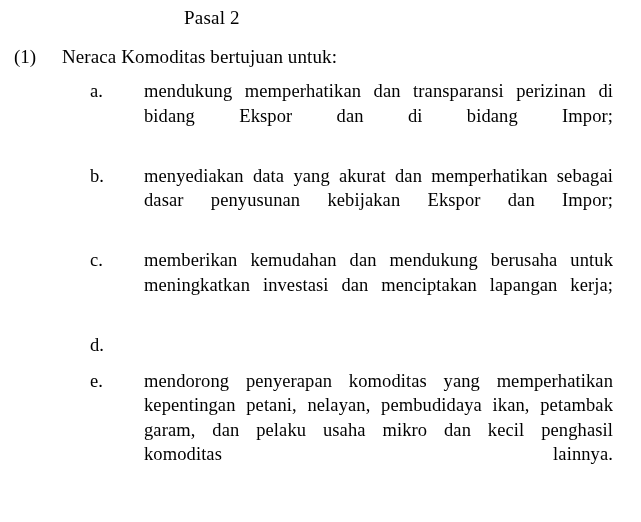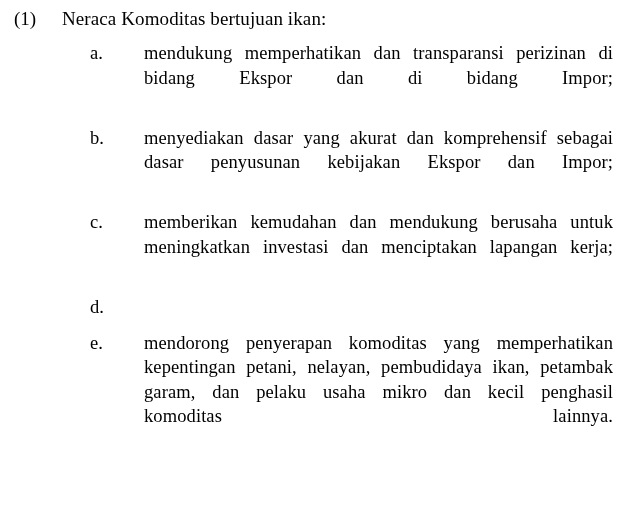--- a/index.html
+++ b/index.html
@@ -79,34 +79,35 @@
     content: "";
     display: inline-block;
     width: 100%;
   }
 </style>
 </head>
 <body>
 
 <div class="page">
 
+  <div class="heading">Pasal 2</div>
 
   <div class="clause">
     <div class="clause-num">(1)</div>
-    <div class="clause-text">Neraca Komoditas bertujuan ikan:</div>
+    <div class="clause-text">Neraca Komoditas bertujuan untuk:</div>
   </div>
 
   <div class="item">
     <div class="item-marker">a.</div>
     <div class="item-body loose">mendukung memperhatikan dan transparansi perizinan di bidang Ekspor dan di bidang Impor;</div>
   </div>
 
   <div class="item">
     <div class="item-marker">b.</div>
-    <div class="item-body">menyediakan dasar yang akurat dan komprehensif sebagai dasar penyusunan kebijakan Ekspor dan Impor;</div>
+    <div class="item-body">menyediakan data yang akurat dan memperhatikan sebagai dasar penyusunan kebijakan Ekspor dan Impor;</div>
   </div>
 
   <div class="item">
     <div class="item-marker">c.</div>
     <div class="item-body">memberikan kemudahan dan mendukung berusaha untuk meningkatkan investasi dan menciptakan lapangan kerja;</div>
   </div>
 
   <div class="item">
     <div class="item-marker">d.</div>
   </div>

